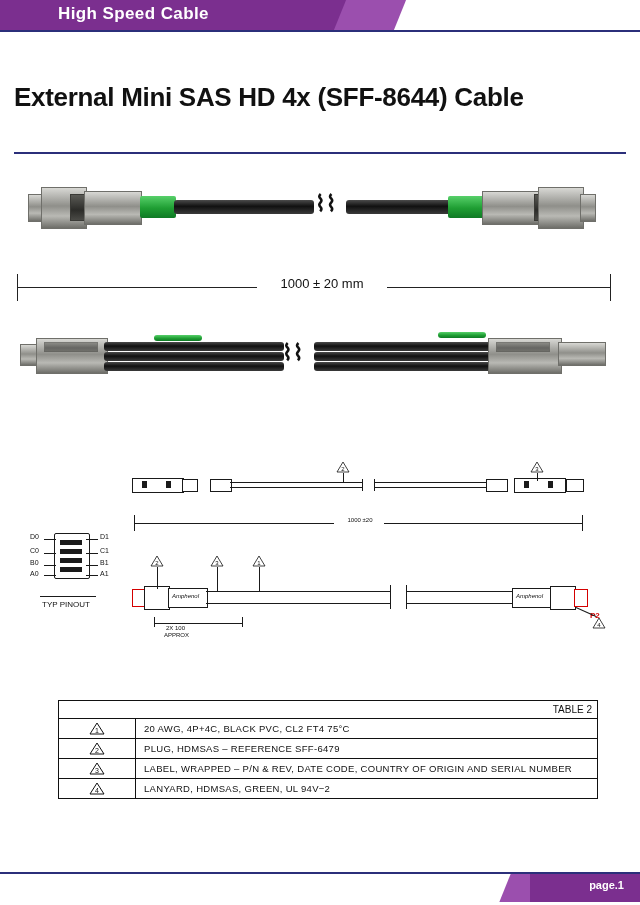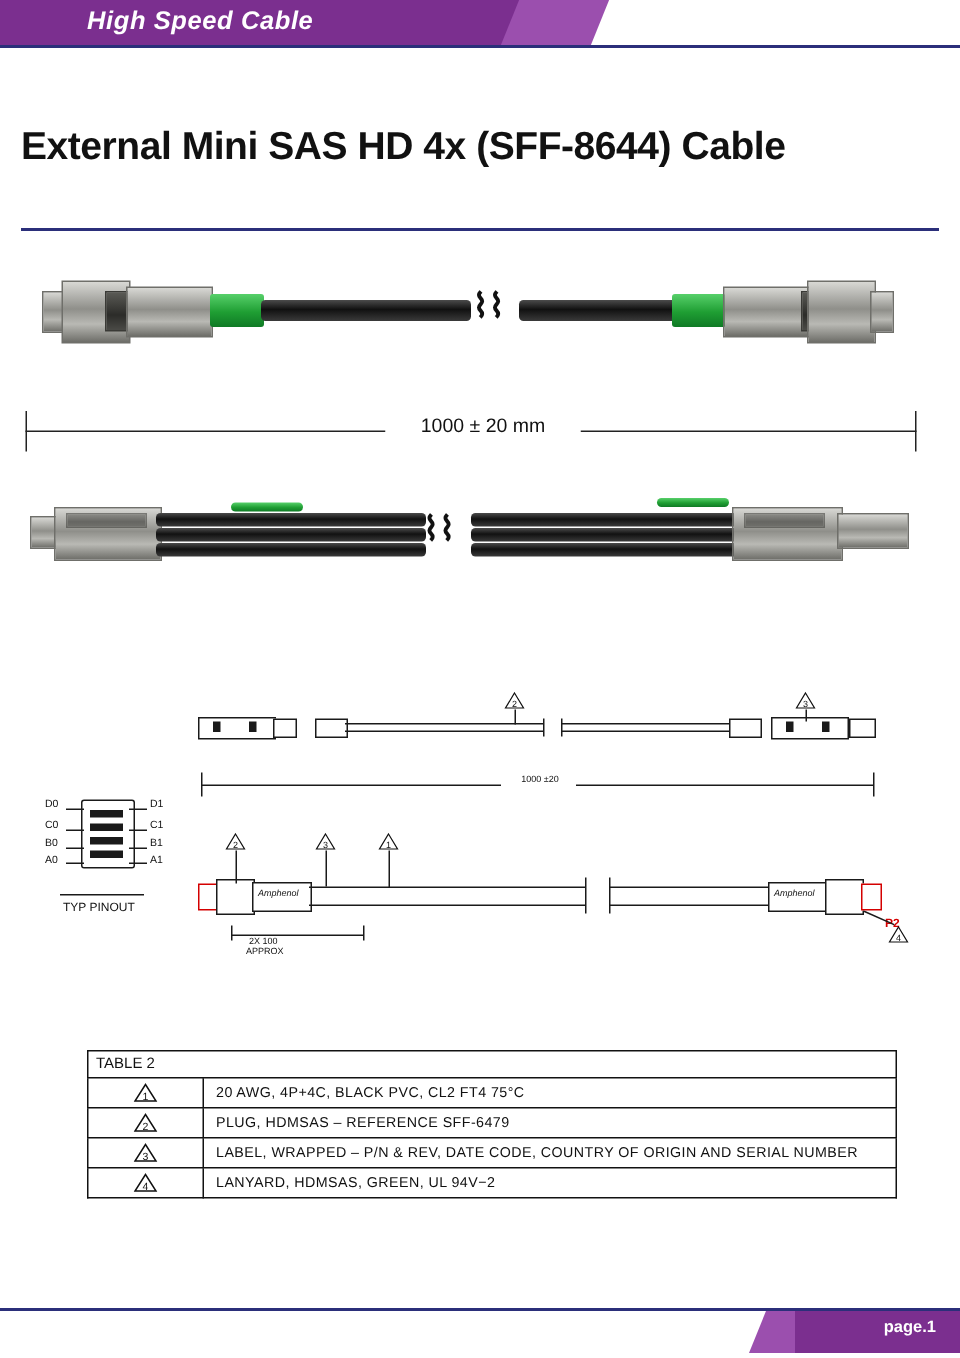--- a/index.html
+++ b/index.html
@@ -5,21 +5,21 @@
   html,body{margin:0;padding:0;}
   body{
     width:640px;height:905px;
     background:#ffffff;
     font-family:"Liberation Sans", sans-serif;
     position:relative;
     overflow:hidden;
   }
   
   .header-bar{
-    position:absolute;left:0;top:0;width:640px;height:30px;font-style:italic;
+    position:absolute;left:0;top:0;width:640px;height:30px;
   }
   .hdr-purple{
     position:absolute;left:0;top:0;width:380px;height:30px;
     background:#7b2f8f;
   }
   .hdr-purple2{
     position:absolute;left:340px;top:0;width:60px;height:30px;
     background:#9b4fae;
     transform:skewX(-22deg);
   }
@@ -83,21 +83,21 @@
   .warn-tri{position:absolute;}
   .pnum{position:absolute;font-size:8px;color:#d40000;font-weight:bold;}
   .pinout-label{position:absolute;font-size:7px;color:#111;}
   
   .tbl{
     position:absolute;left:58px;top:700px;width:540px;
     border:1px solid #111;border-collapse:collapse;
     font-size:9.5px;font-family:"Liberation Sans", sans-serif;
   }
   .tbl td,.tbl th{border:1px solid #111;padding:3px 5px;color:#111;font-weight:normal;}
-  .tbl .hdr{text-align:left;font-size:10px;}
+  .tbl .hdr{text-align:right;font-size:10px;}
   .tbl .itemcol{width:66px;text-align:center;}
   .tbl .desccol{text-align:left;padding-left:8px;letter-spacing:0.3px;}
   .tbl .deschdr{text-align:center;}
   .tri-svg{display:block;margin:0 auto;}
   
   .footer-line{position:absolute;left:0;top:872px;width:640px;height:2px;background:#2b2f7a;}
   .footer-tab{
     position:absolute;right:0;top:874px;width:110px;height:28px;background:#7b2f8f;
   }
   .footer-tab-skew{

